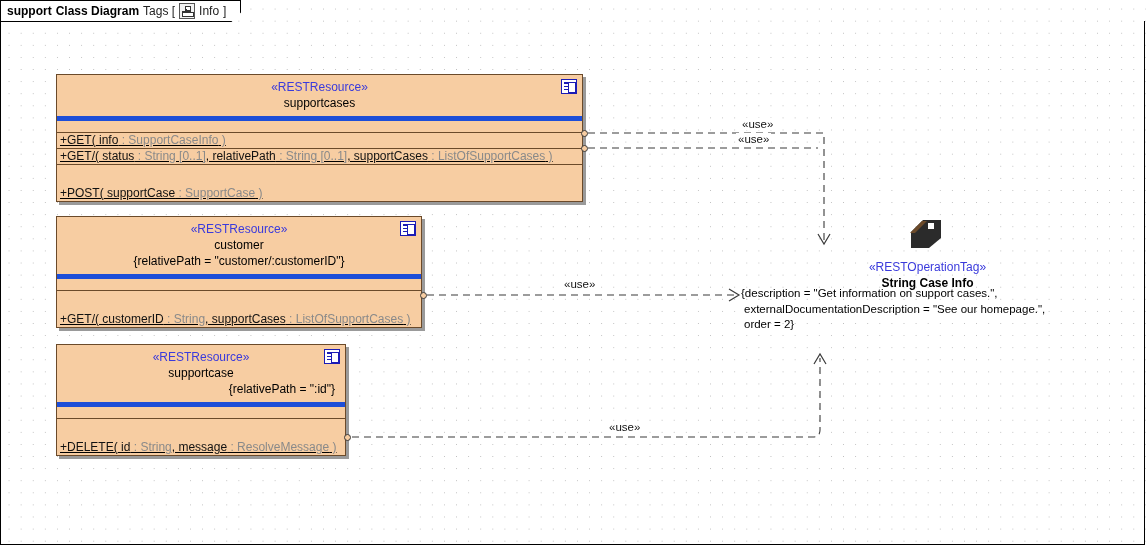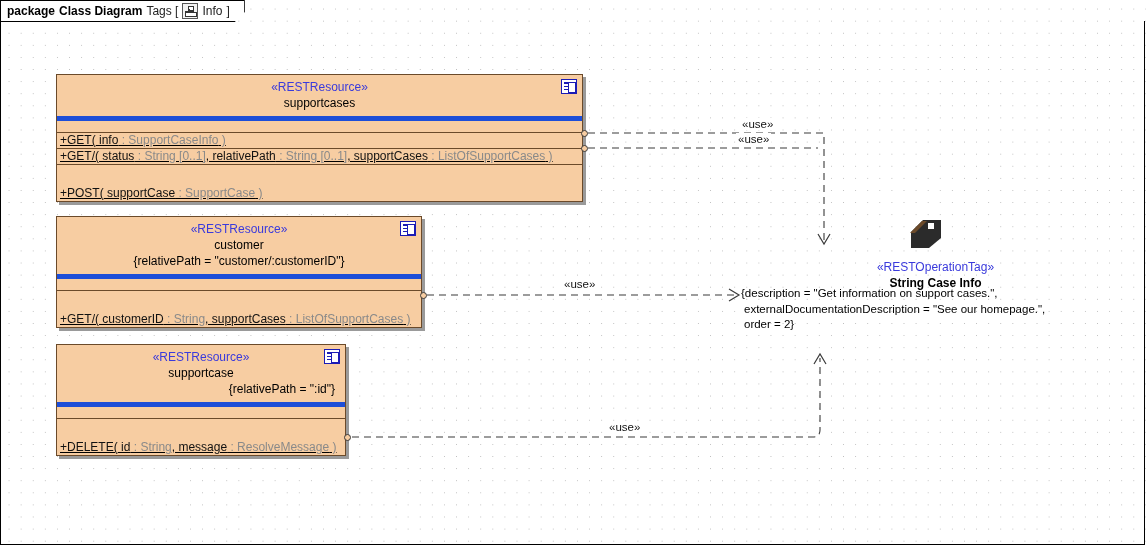--- a/index.html
+++ b/index.html
@@ -99,40 +99,40 @@
   .doc-icon .l1{left:2px;top:2px;width:8px;height:2px;}
   .doc-icon .l2{left:2px;top:6px;width:6px;height:1px;}
   .doc-icon .l3{left:2px;top:9px;width:6px;height:1px;}
   .doc-icon .fold{right:0px;top:2px;width:6px;height:9px;border:1px solid #1b1bb5;background:#fff;}
 
   
   #tag-node{position:absolute;left:741px;top:216px;width:400px;}
   .tag-glyph{
     position:absolute;left:166px;top:0px;width:40px;height:32px;
   }
-  .tag-title{position:absolute;left:12px;top:44px;width:365px;text-align:center;}
+  .tag-title{position:absolute;left:4px;top:44px;width:365px;text-align:center;}
   .tag-stereo{color:#3a3adc;font-size:12px;line-height:15px;}
   .tag-name{font-weight:bold;font-size:12px;line-height:16px;color:#000;}
   .tag-props{
     position:absolute;left:0px;top:70px;width:400px;
     font-size:11.5px;line-height:15.5px;color:#000;white-space:nowrap;
   }
   .uselbl{position:absolute;font-size:11.5px;color:#111;background:#fff;padding:0 2px;}
   .sock{position:absolute;width:5px;height:5px;border:1px solid #3a3a3a;border-radius:50%;background:#f7cda2;}
   svg.ov{position:absolute;left:0;top:0;width:1146px;height:546px;pointer-events:none;overflow:visible;}
 </style>
 </head>
 <body>
 
 <div id="canvas">
 
   <div id="frame-border"></div>
 
   <div id="pkg-tab">
-    <span class="kw">package</span>
+    <span class="kw">support</span>
     <span class="nm">Class Diagram</span>
     <span class="tags">Tags [</span>
     <span class="tree-icon">
       <span class="tree-stem"></span>
         <span class="tree-bar"></span>
       <span class="tree-l"></span>
         <span class="tree-r"></span>
     </span>
     <span class="tags">Info</span>
     <span class="tags">]</span>

